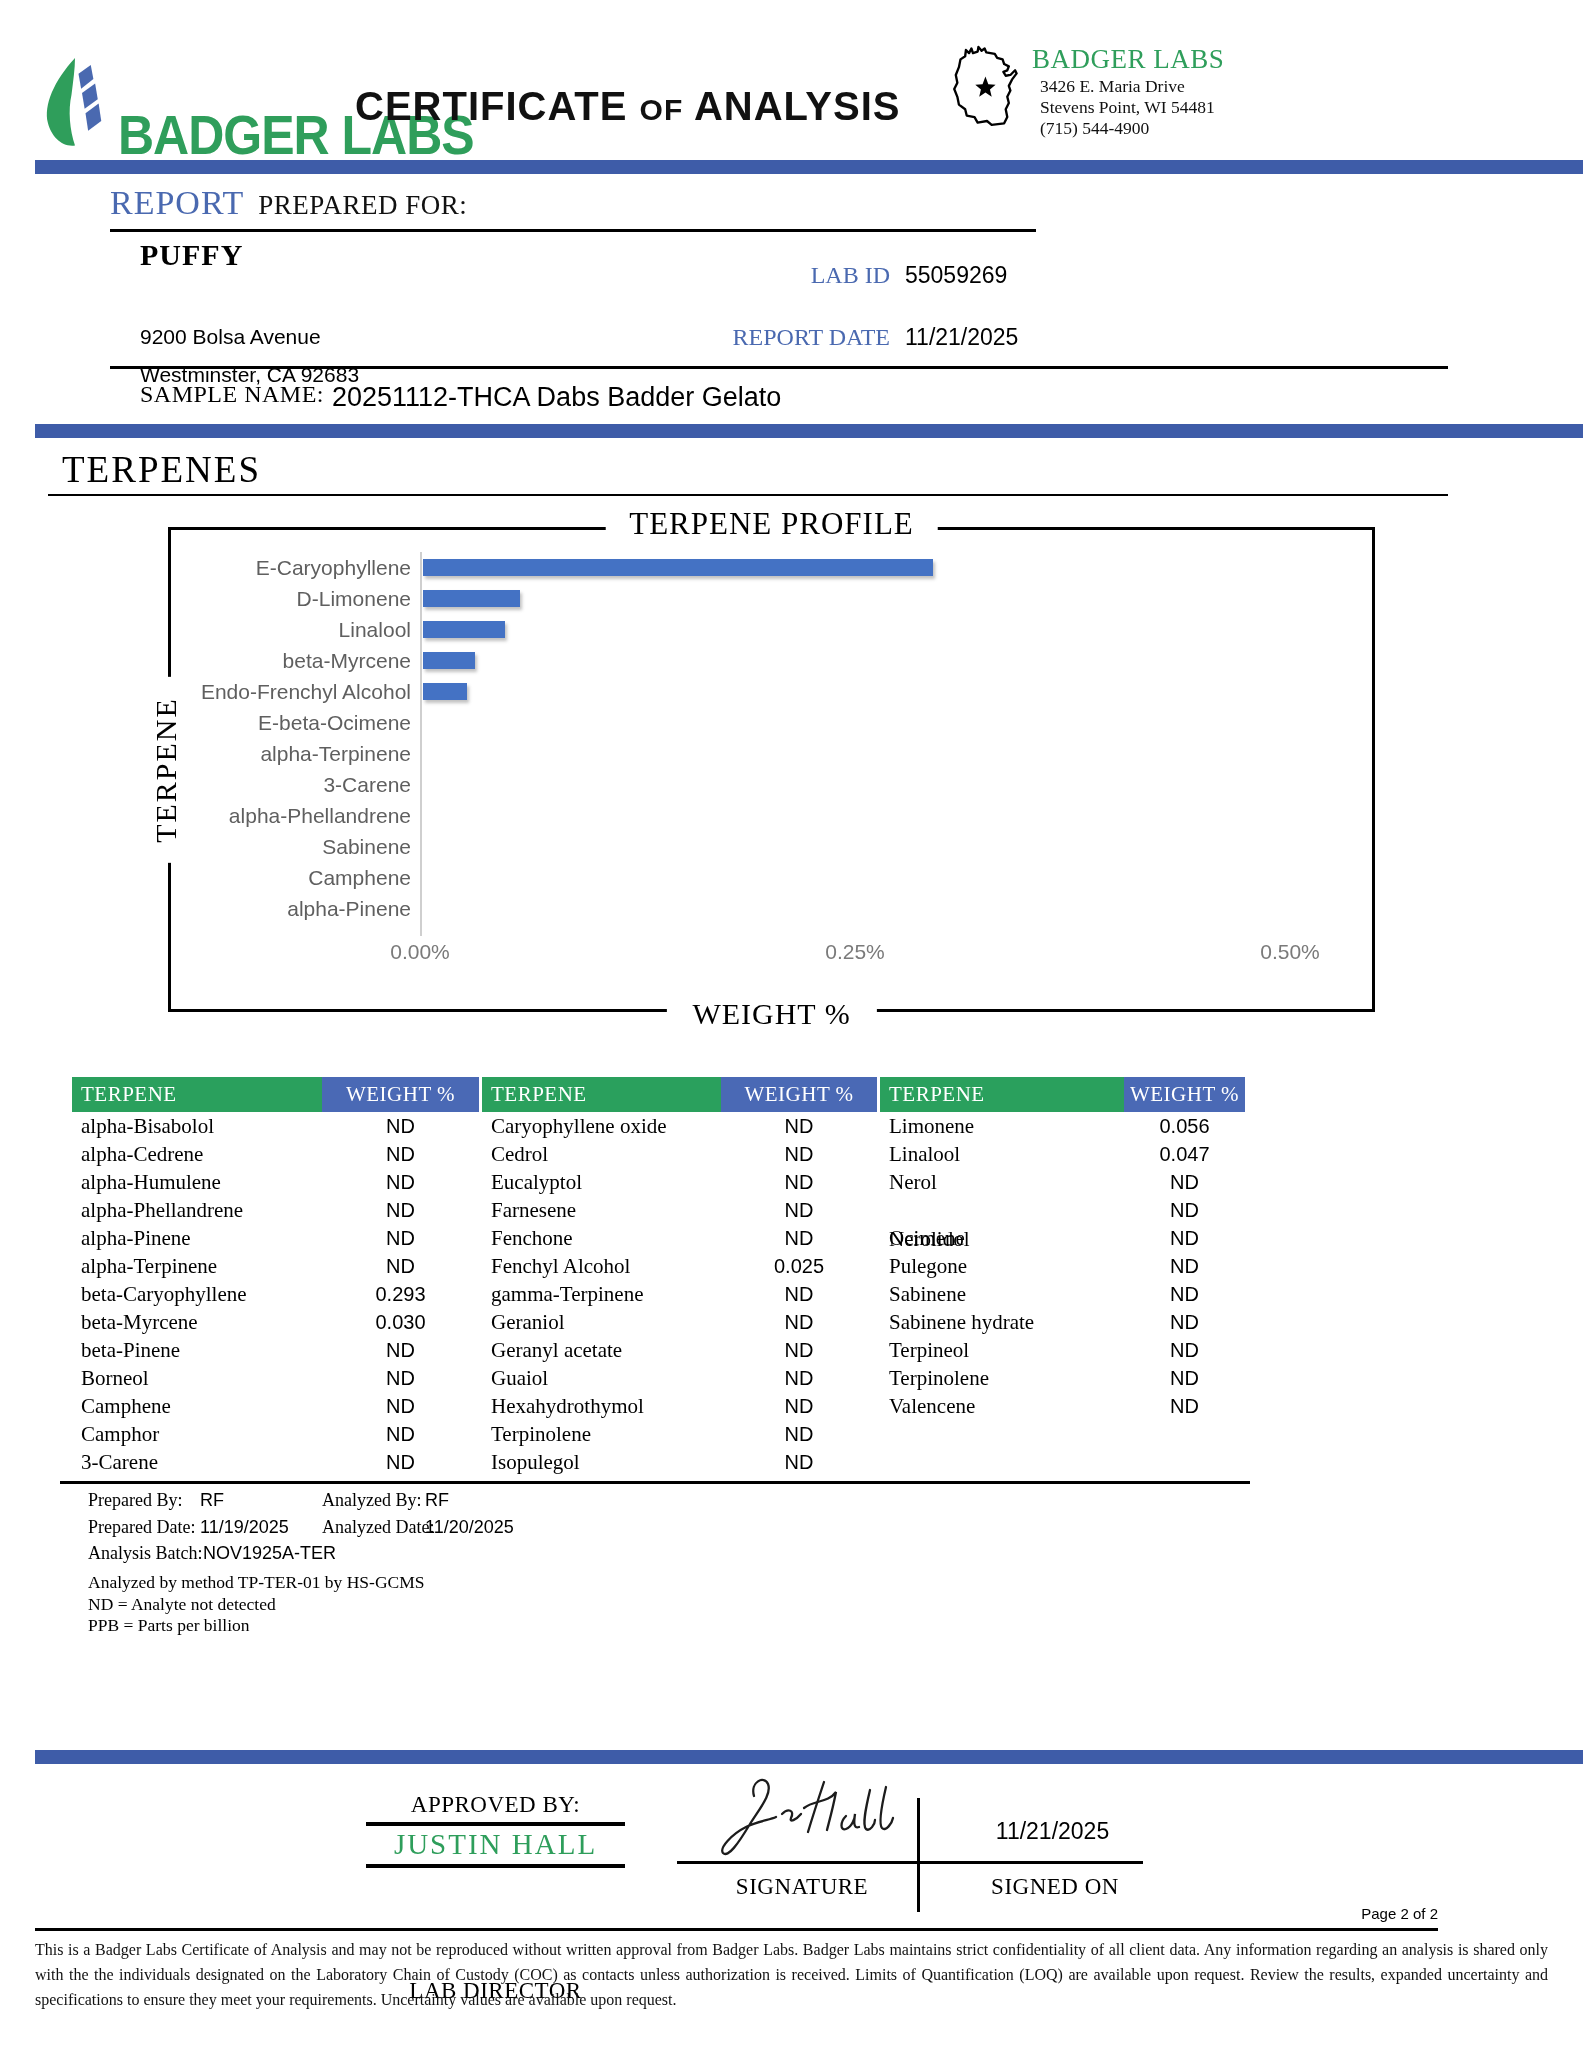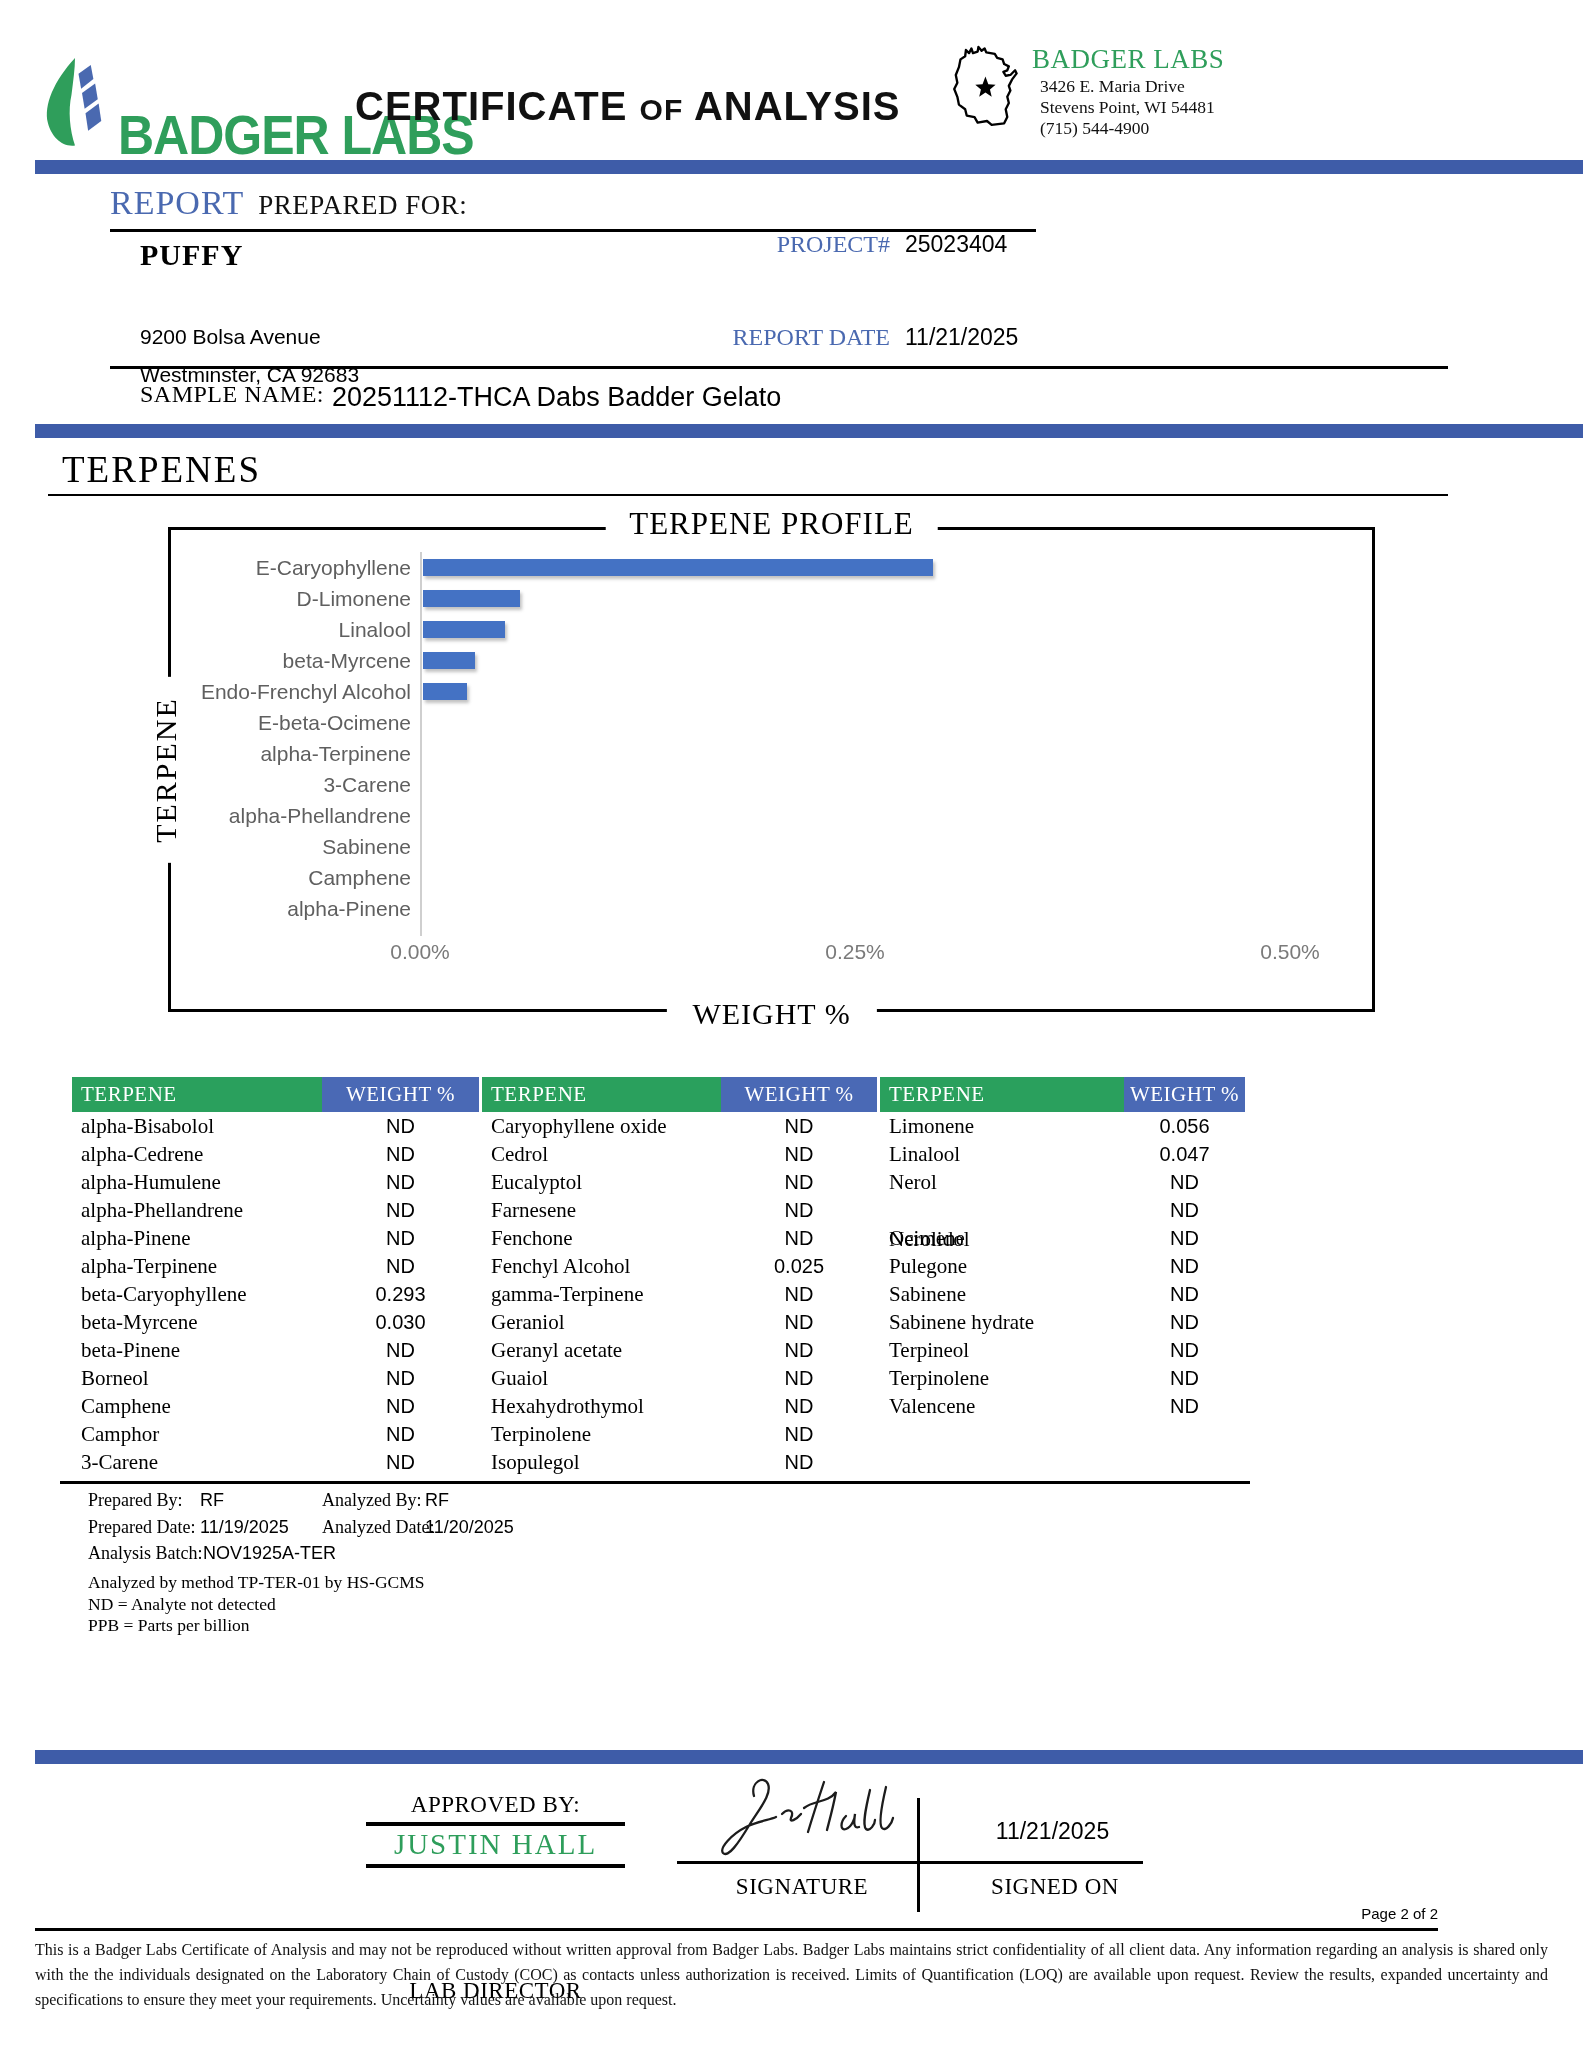--- a/index.html
+++ b/index.html
@@ -114,23 +114,23 @@
   <span class="report-word">REPORT</span>
   <span class="prepfor" style="margin-left:10px;">PREPARED FOR:</span>
 </div>
 <div class="abs hline" style="left:110px; top:229px; width:926px; height:3px;"></div>
 
 <div class="abs client-name" style="left:140px; top:238px;">PUFFY</div>
 <div class="abs addr" style="left:140px; top:278px;">9200 Bolsa Avenue</div>
 <div class="abs addr" style="left:140px; top:316px;">Westminster, CA 92683</div>
 
 <div class="abs" style="left:0; top:231px; width:1583px; height:130px;">
-    <div class="report-field-row" style="top: 0px;">
-      <div class="rf-label">PROJECT#</div>
-      <div class="rf-value">25023404</div>
+    <div class="report-field-row" style="top: 31px;">
+      <div class="rf-label">LAB ID</div>
+      <div class="rf-value">55059269</div>
     </div>
     <div class="report-field-row" style="top: 93px;">
       <div class="rf-label">REPORT DATE</div>
       <div class="rf-value">11/21/2025</div>
     </div>
   </div>
 
 <div class="abs hline" style="left:110px; top:366px; width:1338px; height:3px;"></div>
 <div class="abs sample-label" style="left:140px; top:381px;">SAMPLE NAME:</div>
 <div class="abs sample-value" style="left:332px; top:382px;">20251112-THCA Dabs Badder Gelato</div>

